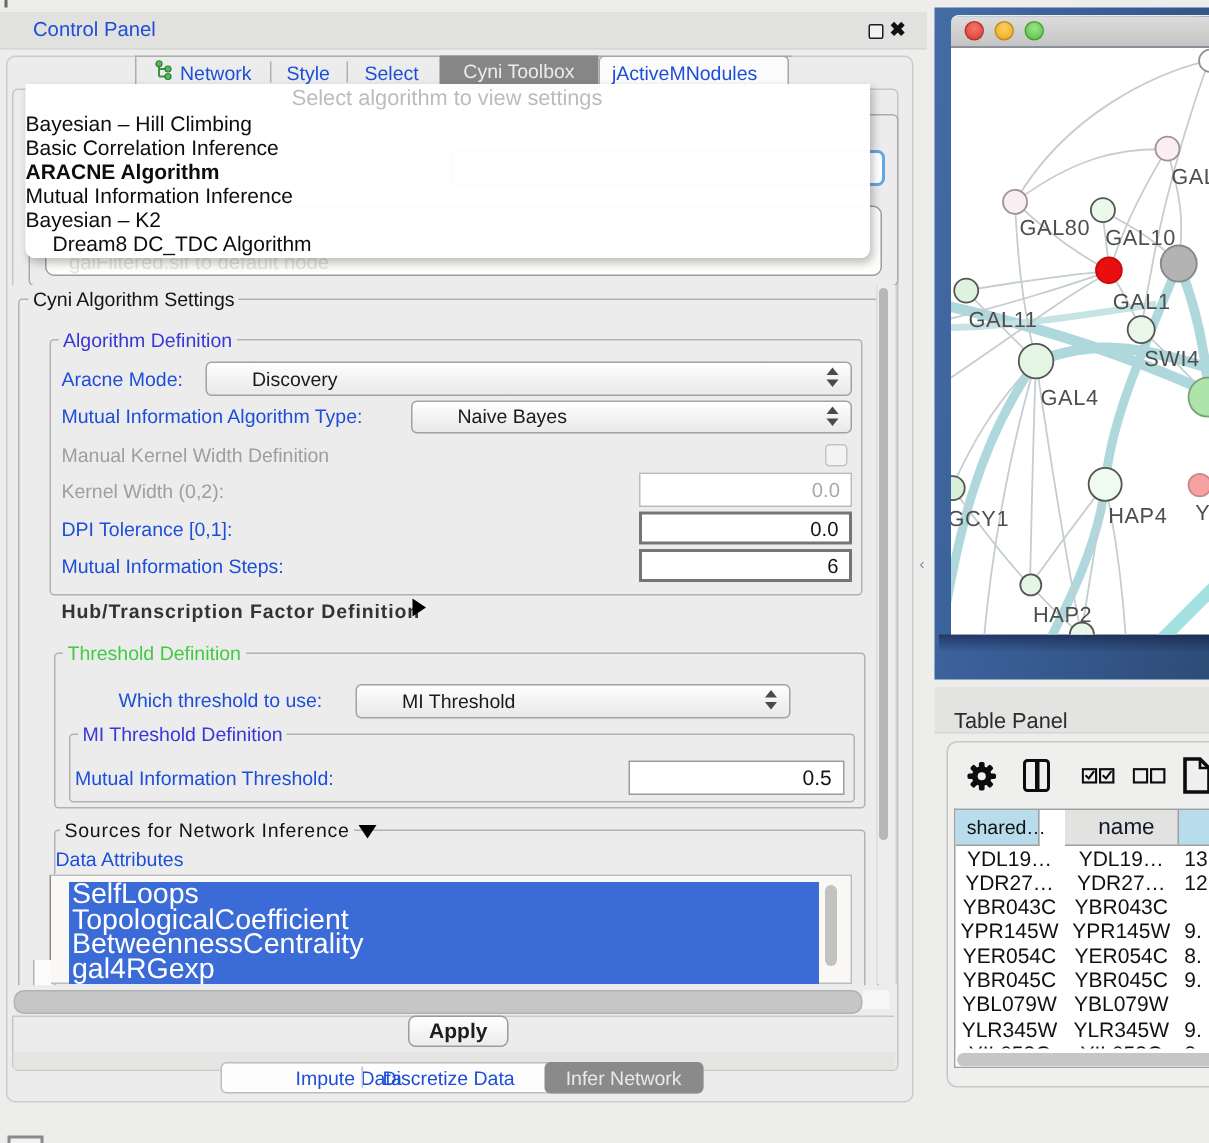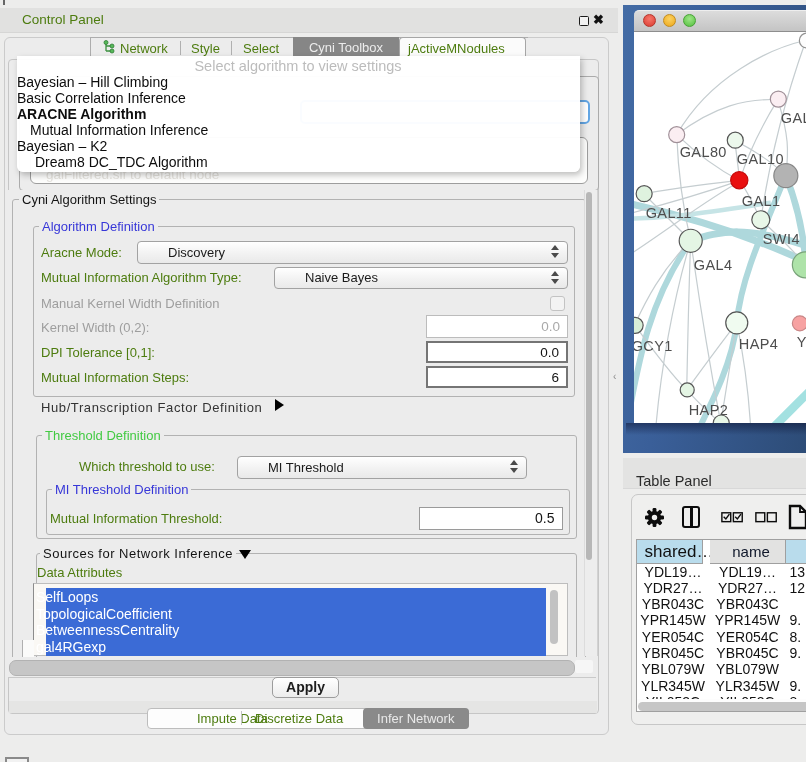--- a/index.html
+++ b/index.html
@@ -1,20 +1,20 @@
 <!DOCTYPE html>
 <html><head>
 <meta charset="utf-8">
 <style>
   html,body{margin:0;padding:0;}
   body{width:806px;height:762px;overflow:hidden;background:#ededec;
        font-family:"Liberation Sans", sans-serif;}
   #app{position:absolute;left:0;top:0;width:806px;height:762px;overflow:hidden;}
   .abs{position:absolute;}
-  .lbl{position:absolute;font-size:13px;color:#4d7c0f;white-space:nowrap;}
+  .lbl{position:absolute;font-size:13px;color:#1d4ed8;white-space:nowrap;}
   .bold{font-weight:normal;}
   .gray{color:#9e9e9e;}
   .grouplab{position:absolute;background:#ececec;padding:0 3px;font-size:13px;white-space:nowrap;}
   .gbox{position:absolute;border:1px solid #b2b2b2;border-radius:3px;}
   .combo{position:absolute;border:1px solid #a2a2a2;border-radius:4px;
          background:linear-gradient(#ffffff,#f2f2f2 55%,#e9e9e9);
          font-size:13px;color:#1a1a1a;}
   .combo .txt{position:absolute;left:10px;top:0;bottom:0;display:flex;align-items:center;margin-left:20px;}
   .spin{position:absolute;right:8px;width:8px;}
   .spin .up{position:absolute;width:0;height:0;border-left:4px solid transparent;
@@ -94,21 +94,21 @@
 
     <div class="lbl bold gray" style="left:33px;top:130px;">Kernel Width (0,2):</div>
     <div class="field" style="left:418px;top:125px;width:142px;height:23px;border:1px solid #bcbcbc;color:#a9a9a9;line-height:22px;">0.0</div>
 
     <div class="lbl bold" style="left:33px;top:155px;">DPI Tolerance [0,1]:</div>
     <div class="field" style="left:418px;top:151px;width:142px;height:22px;border:2px solid #757575;line-height:19px;">0.0</div>
 
     <div class="lbl bold" style="left:33px;top:180px;">Mutual Information Steps:</div>
     <div class="field" style="left:418px;top:176px;width:142px;height:22px;border:2px solid #757575;line-height:19px;">6</div>
 
-    <div class="lbl" style="left:33px;top:210px;letter-spacing:0.6px;color:#333;">Hub/Transcription Factor Definition</div>
+    <div class="lbl" style="left:33px;top:210px;letter-spacing:0.6px;color:#333;font-weight:bold;">Hub/Transcription Factor Definition</div>
     <div class="abs" style="left:267px;top:209px;width:0;height:0;border-top:6.5px solid transparent;border-bottom:6.5px solid transparent;border-left:9px solid #000;"></div>
 
     <div class="gbox" style="left:28px;top:245px;width:539px;height:102px;"></div>
     <div class="grouplab" style="left:34px;top:238px;color:#43ca43;">Threshold Definition</div>
 
     <div class="lbl bold" style="left:71px;top:269px;">Which threshold to use:</div>
     <div class="combo" style="left:229px;top:265.5px;width:288px;height:21px;">
       <div class="txt">MI Threshold</div>
       <div class="spin" style="top:0;height:100%;">
           <div class="up" style="top:3px;"></div>
@@ -123,21 +123,21 @@
     <div class="field" style="left:411px;top:317px;width:143.5px;height:23px;border:1px solid #9a9a9a;font-size:14px;line-height:21px;">0.5</div>
 
     <div class="gbox" style="left:28px;top:363px;width:539px;height:110px;"></div>
     <div class="grouplab" style="left:32px;top:356px;color:#141414;letter-spacing:0.5px;text-align:center;">Sources for Network Inference</div>
     <div class="abs" style="left:231px;top:360px;width:0;height:0;border-left:6.5px solid transparent;border-right:6.5px solid transparent;border-top:9px solid #000;"></div>
 
     <div class="lbl bold" style="left:29px;top:375px;">Data Attributes</div>
 
     <div class="abs" style="left:24.5px;top:393px;width:535px;height:73px;background:#faf8f4;border:1px solid #bdbdbd;border-left:1px solid #8c8c8c;box-sizing:border-box;"></div>
     <div class="abs" style="left:38px;top:397.5px;width:499.5px;height:68.5px;background:#3b6bd6;"></div>
-    <div class="abs" style="left:28px;top:399px;font-size:14px;color:#fff;line-height:16.7px;white-space:nowrap;">SelfLoops<br>TopologicalCoefficient<br>BetweennessCentrality<br>gal4RGexp</div>
+    <div class="abs" style="left:40px;top:399px;font-size:19px;color:#fff;line-height:16.7px;white-space:nowrap;">SelfLoops<br>TopologicalCoefficient<br>BetweennessCentrality<br>gal4RGexp</div>
     <div class="abs" style="left:541.5px;top:399.5px;width:8.5px;height:54px;background:#c2c2c2;border-radius:4.5px;"></div>
     <div class="abs" style="left:14px;top:450px;width:10.5px;height:16.5px;background:#fbfbfa;border-left:1px solid #b0b0b0;"></div>
   </div>
 
   <div class="abs" style="left:583.5px;top:190px;width:12px;height:466px;background:#ededed;border-left:1px solid #dcdcdc;border-right:1px solid #d2d2d2;"></div>
   <div class="abs" style="left:585.5px;top:192px;width:6.5px;height:368px;background:#b7b7b7;border-radius:4px;"></div>
 
   <div class="abs" style="left:8px;top:656.5px;width:588px;height:20px;background:#ececec;border-bottom:1px solid #c9c9c9;"></div>
   <div class="abs" style="left:575px;top:660px;width:18px;height:13px;background:#f6f6f6;border-radius:2px;"></div>
   <div class="abs" style="left:9px;top:660px;width:564px;height:13.5px;background:#c6c6c6;border:1px solid #b2b2b2;border-radius:7px;"></div>
@@ -153,21 +153,21 @@
 
   <div class="abs" style="left:4.5px;top:757px;width:20px;height:12px;border:2px solid #8a8a8a;background:#f2f2f2;"></div>
 
   <div class="abs" style="left:613px;top:371px;width:8px;height:10px;color:#8a8a8a;font-size:10px;">‹</div>
 
   <div class="abs" style="left:16.5px;top:56px;width:563px;height:116px;background:rgba(255,255,255,0.97);border-radius:0 0 6px 6px;box-shadow:2px 3px 6px rgba(0,0,0,0.25);"></div>
   <div class="abs" style="left:16.5px;top:58px;width:563px;height:15px;font-size:14.5px;color:#bcbcbc;text-align:center;">Select algorithm to view settings</div>
   <div class="abs" style="left:17px;top:74px;width:400px;height:16px;font-size:14px;color:#0d0d0d;">Bayesian – Hill Climbing</div>
   <div class="abs" style="left:17px;top:90px;width:400px;height:16px;font-size:14px;color:#0d0d0d;">Basic Correlation Inference</div>
   <div class="abs" style="left:17px;top:106px;width:400px;height:16px;font-size:14px;color:#0d0d0d;font-weight:bold;">ARACNE Algorithm</div>
-  <div class="abs" style="left:17px;top:122px;width:400px;height:16px;font-size:14px;color:#0d0d0d;margin-left:13px;">Mutual Information Inference</div>
+  <div class="abs" style="left:17px;top:122px;width:400px;height:16px;font-size:14px;color:#0d0d0d;">Mutual Information Inference</div>
   <div class="abs" style="left:17px;top:138px;width:400px;height:16px;font-size:14px;color:#0d0d0d;">Bayesian – K2</div>
   <div class="abs" style="left:17px;top:154px;width:400px;height:16px;font-size:14px;color:#0d0d0d;padding-left:18px;">Dream8 DC_TDC Algorithm</div>
 
   <div class="abs" style="left:623px;top:5px;width:183px;height:448px;background:linear-gradient(100deg,#446ca5 0%,#3a5f99 40%,#2d4c77 100%);"></div>
 
   <div class="abs" style="left:626px;top:423px;width:180px;height:12px;background:linear-gradient(rgba(10,15,45,0.5),rgba(10,15,45,0));"></div>
 
   <div class="abs" style="left:633.5px;top:10px;width:173px;height:21.5px;background:linear-gradient(#dcdcdc,#c4c4c4);border-top:1px solid #eee;border-bottom:1px solid #8e8e8e;border-radius:5px 0 0 0;box-sizing:border-box;"></div>
   <div class="abs" style="left:642.5px;top:14px;width:13px;height:13px;border-radius:50%;background:radial-gradient(circle at 50% 35%,#f7766a,#d93b30);border:0.5px solid #b5352b;box-sizing:border-box;"></div>
   <div class="abs" style="left:662.5px;top:14px;width:13px;height:13px;border-radius:50%;background:radial-gradient(circle at 50% 35%,#fbd261,#eda619);border:0.5px solid #c28c1e;box-sizing:border-box;"></div>
@@ -273,21 +273,21 @@
     <rect x="1" y="2" width="10" height="10" fill="none" stroke="#0c0c0c" stroke-width="1.6"></rect>
     <rect x="14" y="2" width="10" height="10" fill="none" stroke="#0c0c0c" stroke-width="1.6"></rect>
   </svg>
   <svg class="abs" style="left:788px;top:504px;" width="20" height="26" viewBox="0 0 20 26">
     <path d="M2 2 L12 2 L18 8 L18 24 L2 24 Z" fill="none" stroke="#0c0c0c" stroke-width="2.4"></path>
     <path d="M12 2 L12 8 L18 8" fill="none" stroke="#0c0c0c" stroke-width="1.8"></path>
   </svg>
 
   <div class="abs" style="left:635.5px;top:538.5px;width:171px;height:173.5px;background:#fff;border:1px solid #a0a0a0;border-right:none;box-sizing:border-box;overflow:hidden;">
 
-    <div class="abs" style="left:0;top:0;width:66px;height:24px;background:#b9dcec;border-right:1px solid #9f9f9f;border-bottom:1px solid #9f9f9f;box-sizing:border-box;text-align:center;text-indent:8px;line-height:23px;font-size:17px;color:#111;">shared…</div>
+    <div class="abs" style="left:0;top:0;width:56px;height:24px;background:#b9dcec;border-right:1px solid #9f9f9f;border-bottom:1px solid #9f9f9f;box-sizing:border-box;text-align:center;text-indent:8px;line-height:23px;font-size:13px;color:#111;">shared…</div>
     <div class="abs" style="left:73px;top:0;width:76px;height:24px;background:#e2e2e1;border-right:1px solid #9f9f9f;border-bottom:1px solid #9f9f9f;box-sizing:border-box;text-align:center;text-indent:8px;line-height:23px;font-size:15px;color:#0f172a;">name</div>
     <div class="abs" style="left:149px;top:0;width:22px;height:24px;background:#b9dcec;border-bottom:1px solid #9f9f9f;box-sizing:border-box;"></div>
 
     <div class="abs" id="tcol1" style="left:0;top:24px;width:73px;text-align:center;font-size:14px;color:#111;line-height:16.3px;">YDL19…<br>YDR27…<br>YBR043C<br>YPR145W<br>YER054C<br>YBR045C<br>YBL079W<br>YLR345W<br>YIL053C</div>
     <div class="abs" id="tcol2" style="left:73px;top:24px;width:76px;text-align:center;font-size:14px;color:#111;line-height:16.3px;">YDL19…<br>YDR27…<br>YBR043C<br>YPR145W<br>YER054C<br>YBR045C<br>YBL079W<br>YLR345W<br>YIL053C</div>
     <div class="abs" style="left:153px;top:24px;width:20px;font-size:14px;color:#111;line-height:16.3px;">13<br>12<br>&nbsp;<br>9.<br>8.<br>9.<br>&nbsp;<br>9.<br>8.</div>
 
     <div class="abs" style="left:0;top:159px;width:171px;height:15px;background:#fdfdfd;"></div>
     <div class="abs" style="left:1px;top:162px;width:175px;height:9.5px;background:#c6c6c6;border-radius:5px;"></div>
   </div>

